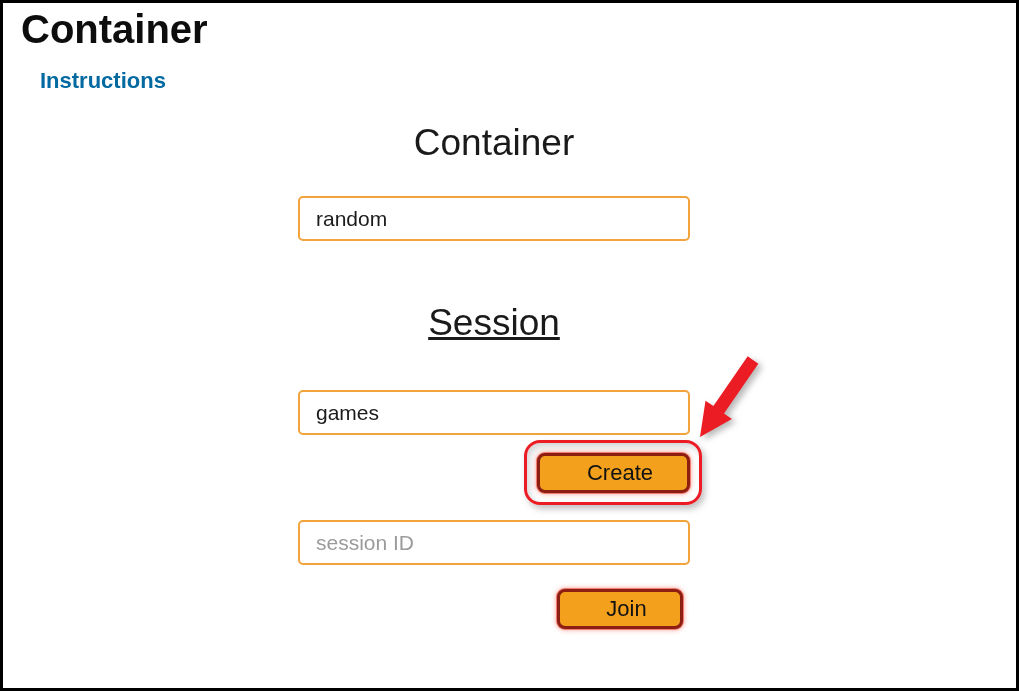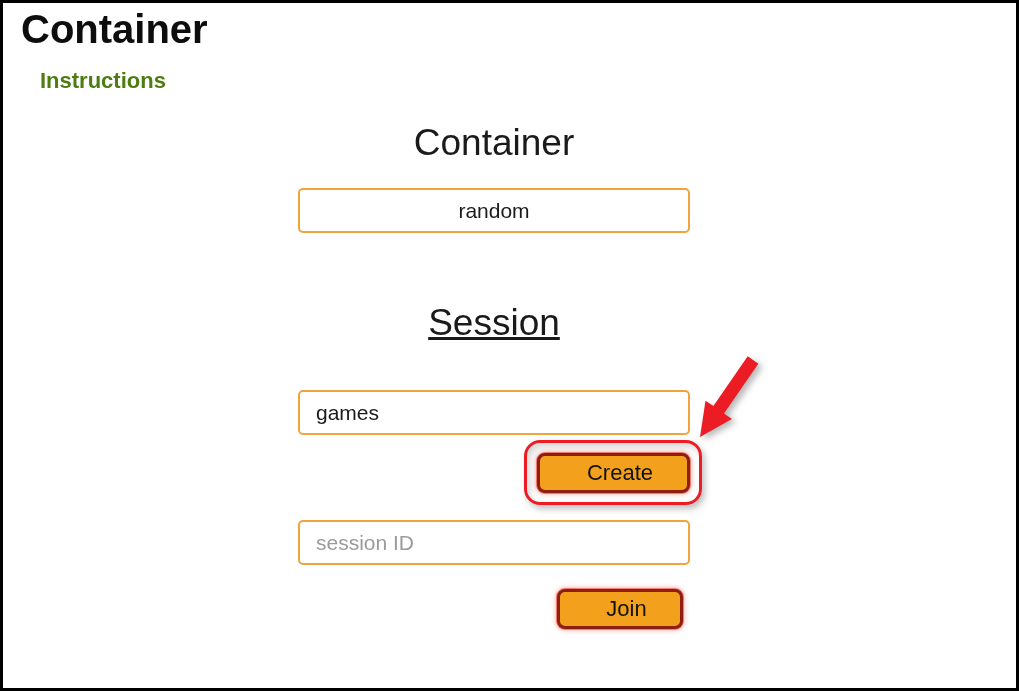--- a/index.html
+++ b/index.html
@@ -23,39 +23,39 @@
     position:absolute; left:21px; top:9px;
     font-size:40px; font-weight:700; line-height:1;
     color:#0d0d0d;
   }
   .nav {
     position:absolute; left:40px; top:70px;
     display:flex; gap:27px; line-height:1;
   }
   .nav a {
     font-size:22px; font-weight:700;
-    color:#4d7c0f; text-decoration:none; cursor:pointer;
+    color:#0369a1; text-decoration:none; cursor:pointer;
     white-space:nowrap;
   }
   .section-heading {
     position:absolute; left:298px; width:392px;
     text-align:center; line-height:1;
     font-size:37px; font-weight:400; color:#1a1a1a;
   }
   .heading-username { top:124px; }
   .heading-session  { top:304px;text-decoration:underline; }
   .text-input {
     position:absolute; left:298px; width:392px; height:45px;
     border:2px solid #f2a33c; border-radius:5px;
     padding:0 16px; font-size:21px; color:#1b1b1b;
     font-family:"Liberation Sans", sans-serif;
     outline:none; background:#ffffff;
   }
   .text-input::placeholder { color:#9b9b9b; opacity:1; }
-  .input-username   { top:188px;text-align:center; }
+  .input-username   { top:196px; }
   .input-session    { top:390px; }
   .input-session-id { top:520px; }
   .btn {
     position:absolute;
     background:#f3a11d;
     border:3px solid #8c1f12;
     border-radius:8px;
     font-size:22px; color:#121212;
     font-family:"Liberation Sans", sans-serif;
     cursor:pointer; line-height:1;

